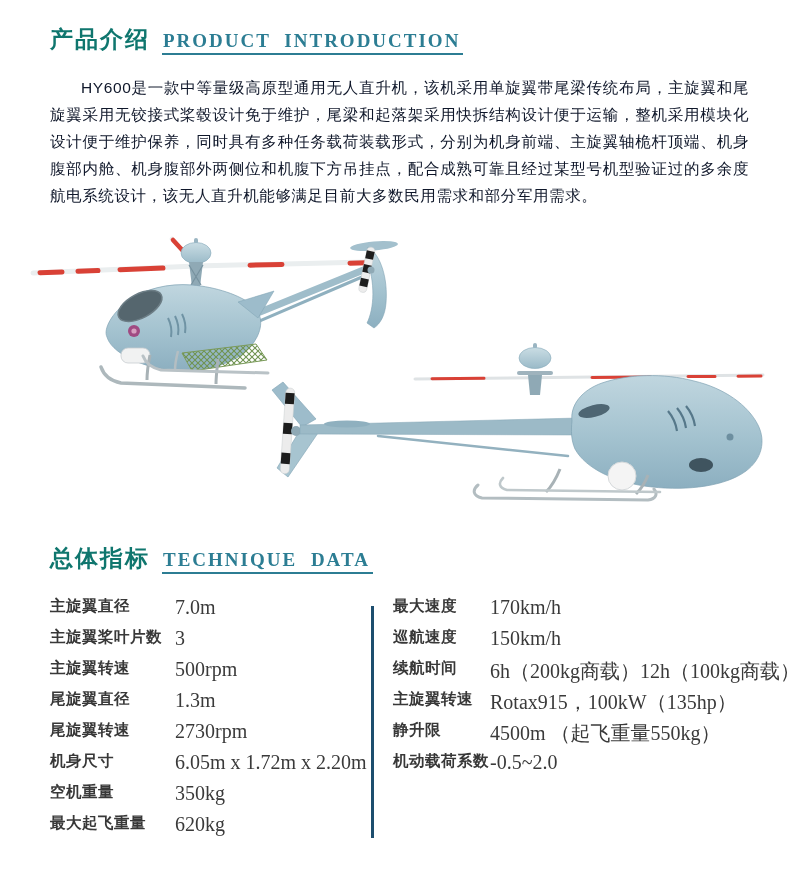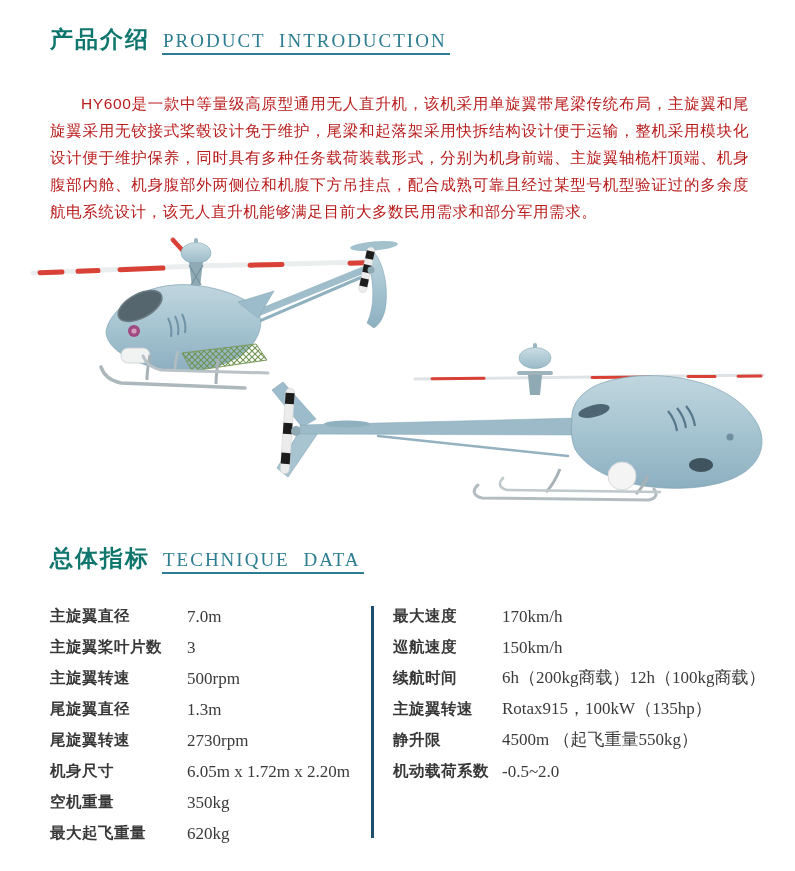--- a/index.html
+++ b/index.html
@@ -11,48 +11,48 @@
     font-family:"Liberation Sans", sans-serif;
     color:#3a3a3a;
     overflow:hidden;
   }
   .sec-header { position:absolute; left:50px; display:flex; align-items:flex-end; gap:12px; }
   .sec-title-zh {
     font-size:23px; font-weight:700; color:#0f766e; letter-spacing:2px; line-height:1.1;
   }
   .sec-title-en {
     font-family:"Liberation Serif", serif;
-    font-size:19px; font-weight:400; color:#2c7d93;
+    font-size:19px; font-weight:700; color:#2c7d93;
     letter-spacing:2px; word-spacing:7px;
     border-bottom:2px solid #2c7d93;
     padding:0 3px 1px 1px;
     margin-bottom:-3px;
     line-height:1.2;
   }
   #intro-header { top:27px; }
   #specs-header { top:546px; }
   .intro-paragraph {
     position:absolute; left:50px; top:74px; width:699px;
-    font-size:15.5px; line-height:27px; color:#b91c1c;
-    text-align:justify; text-indent:2em; letter-spacing:0.6px;margin-top:16px;
+    font-size:15.5px; line-height:27px; color:#0f172a;
+    text-align:justify; text-indent:2em; letter-spacing:0.6px;
   }
   .hero { position:absolute; left:0; top:225px; width:795px; height:300px; }
   .hero svg { display:block; width:795px; height:300px; }
   .spec-col { position:absolute; top:596px; }
   #spec-col-left  { left:50px;  width:300px; }
   #spec-col-right { left:393px; width:370px; }
-  .spec-row { display:flex; align-items:flex-end; height:31px;gap:12px; }
+  .spec-row { display:flex; align-items:flex-start; height:31px; }
   .spec-label {
     flex:none; font-size:15.5px; font-weight:600; color:#383838; letter-spacing:0.5px;
   }
   #spec-col-left  .spec-label { width:125px; }
   #spec-col-right .spec-label { width:97px; }
   .spec-value {
     font-family:"Liberation Serif", serif;
-    font-size:17px; color:#3a3a3a; white-space:nowrap;
+    font-size:20px; color:#3a3a3a; white-space:nowrap;
   }
   .col-divider {
     position:absolute; left:371px; top:606px; width:3px; height:232px;
     background:#1d4e6e;
   }
 </style>
 </head>
 <body>
 
 <div class="sec-header" id="intro-header">

